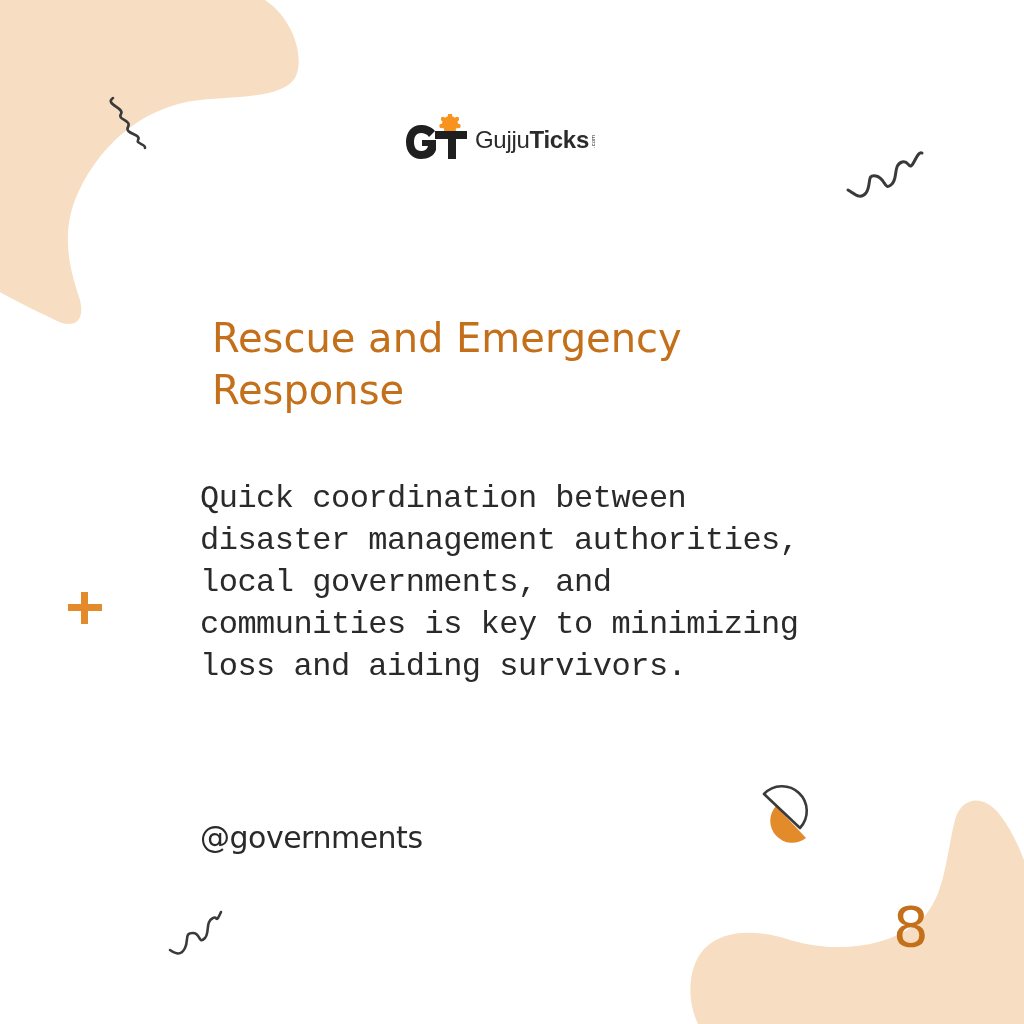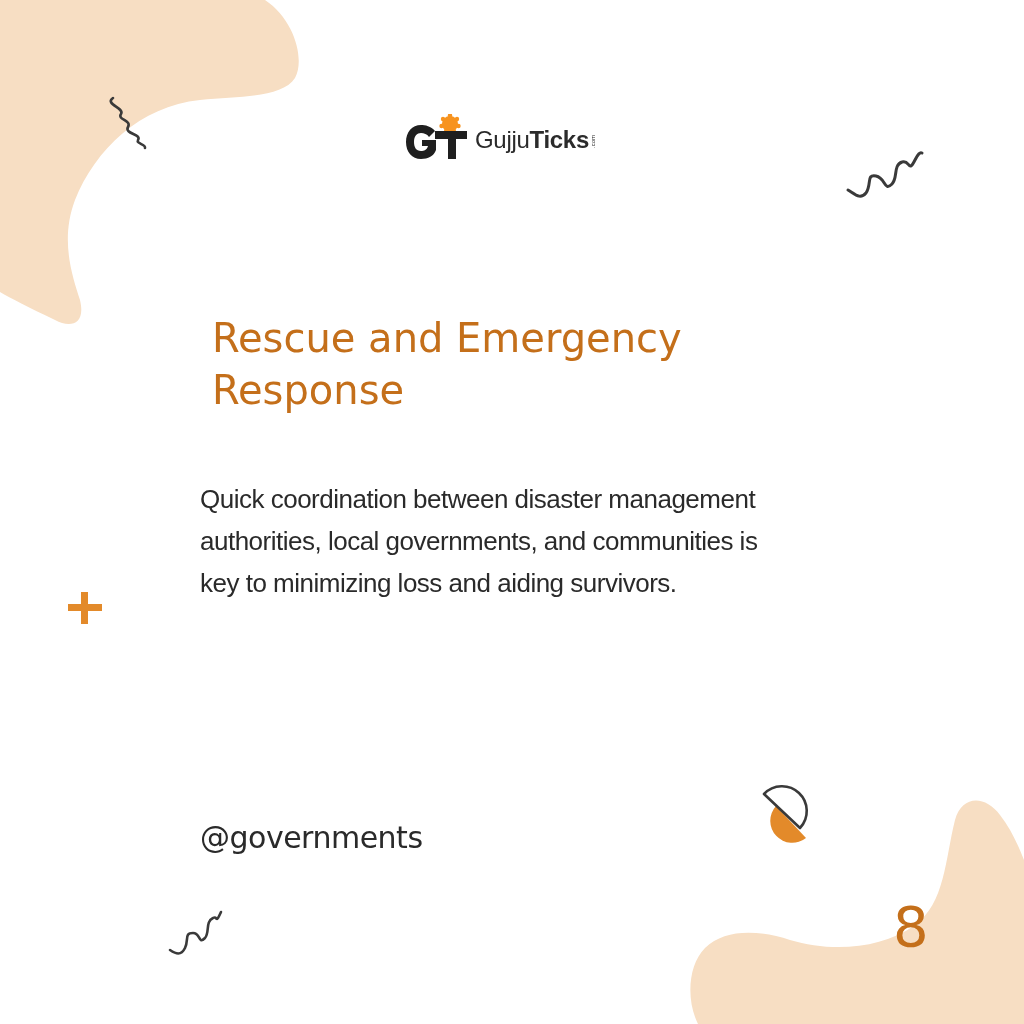--- a/index.html
+++ b/index.html
@@ -66,23 +66,23 @@
       line-height: 52px;
       color: #c46f1a;
       letter-spacing: 0px;
     }
     .body-text {
       position: absolute;
       left: 200px;
       top: 478px;
       width: 600px;
       margin: 0;
-      font-family: Liberation Sans, sans-serif;
+      font-family: Liberation Mono, monospace;
       font-weight: 400;
-      font-size: 26px;
+      font-size: 32px;
       line-height: 42px;
       color: #2a2a2a;
       letter-spacing: -0.5px;
     }
     .handle {
       position: absolute;
       left: 200px;
       top: 818px;
       font-family: "DejaVu Sans", sans-serif;
       font-size: 30px;

